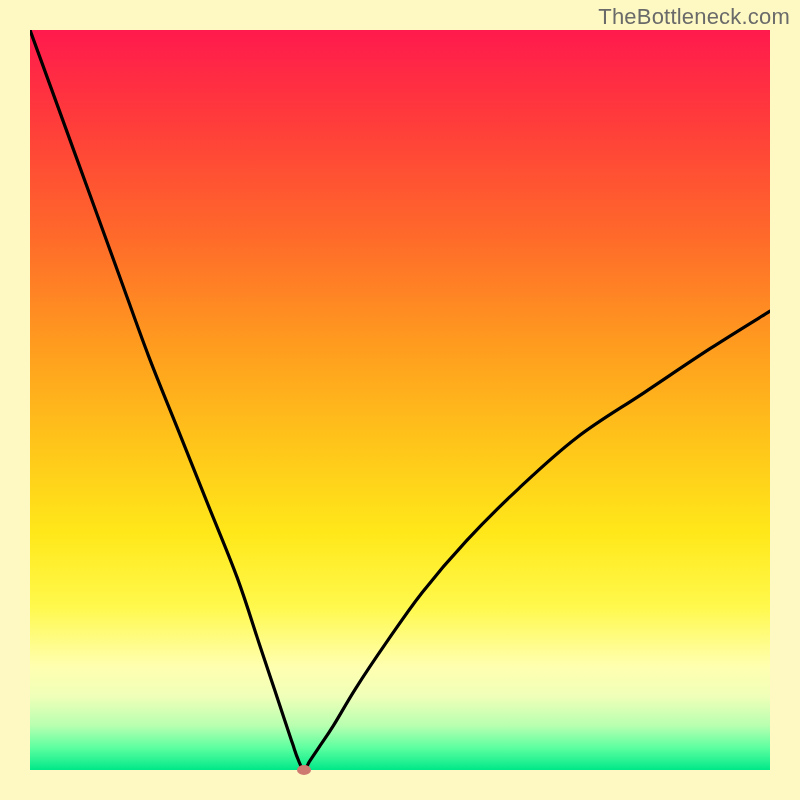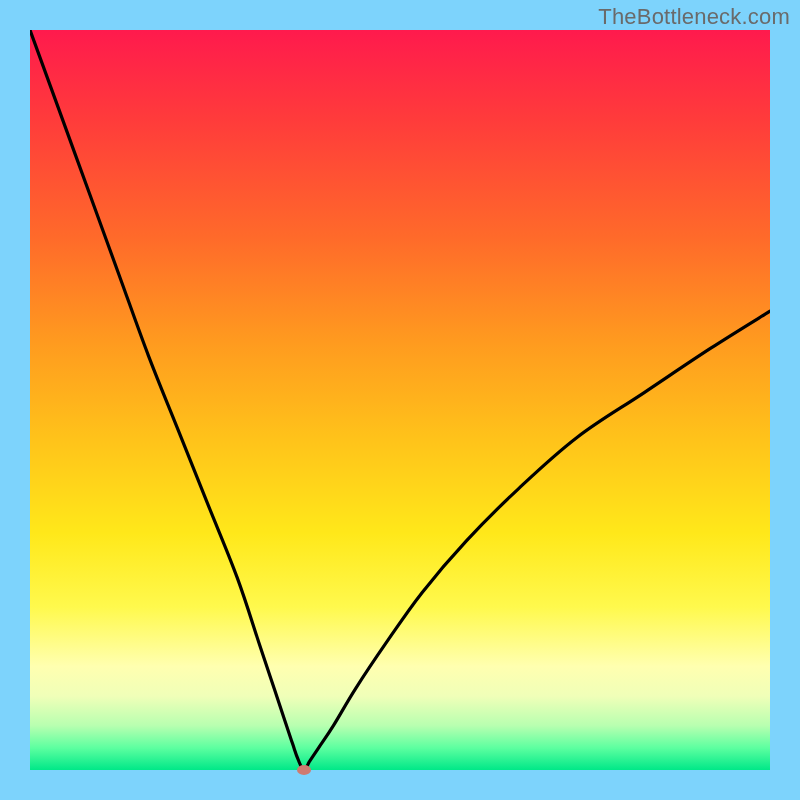--- a/index.html
+++ b/index.html
@@ -7,21 +7,21 @@
     padding: 0;
     width: 800px;
     height: 800px;
     background: #000;
     font-family: Arial, Helvetica, sans-serif;
   }
   .frame {
     position: relative;
     width: 800px;
     height: 800px;
-    background: #7dd3fc;
+    background: #fef9c3;
   }
   .plot {
     position: absolute;
     left: 30px;
     top: 30px;
     width: 740px;
     height: 740px;
     background: linear-gradient(to bottom,
       #ff1a4d 0%,
       #ff3b3b 12%,

